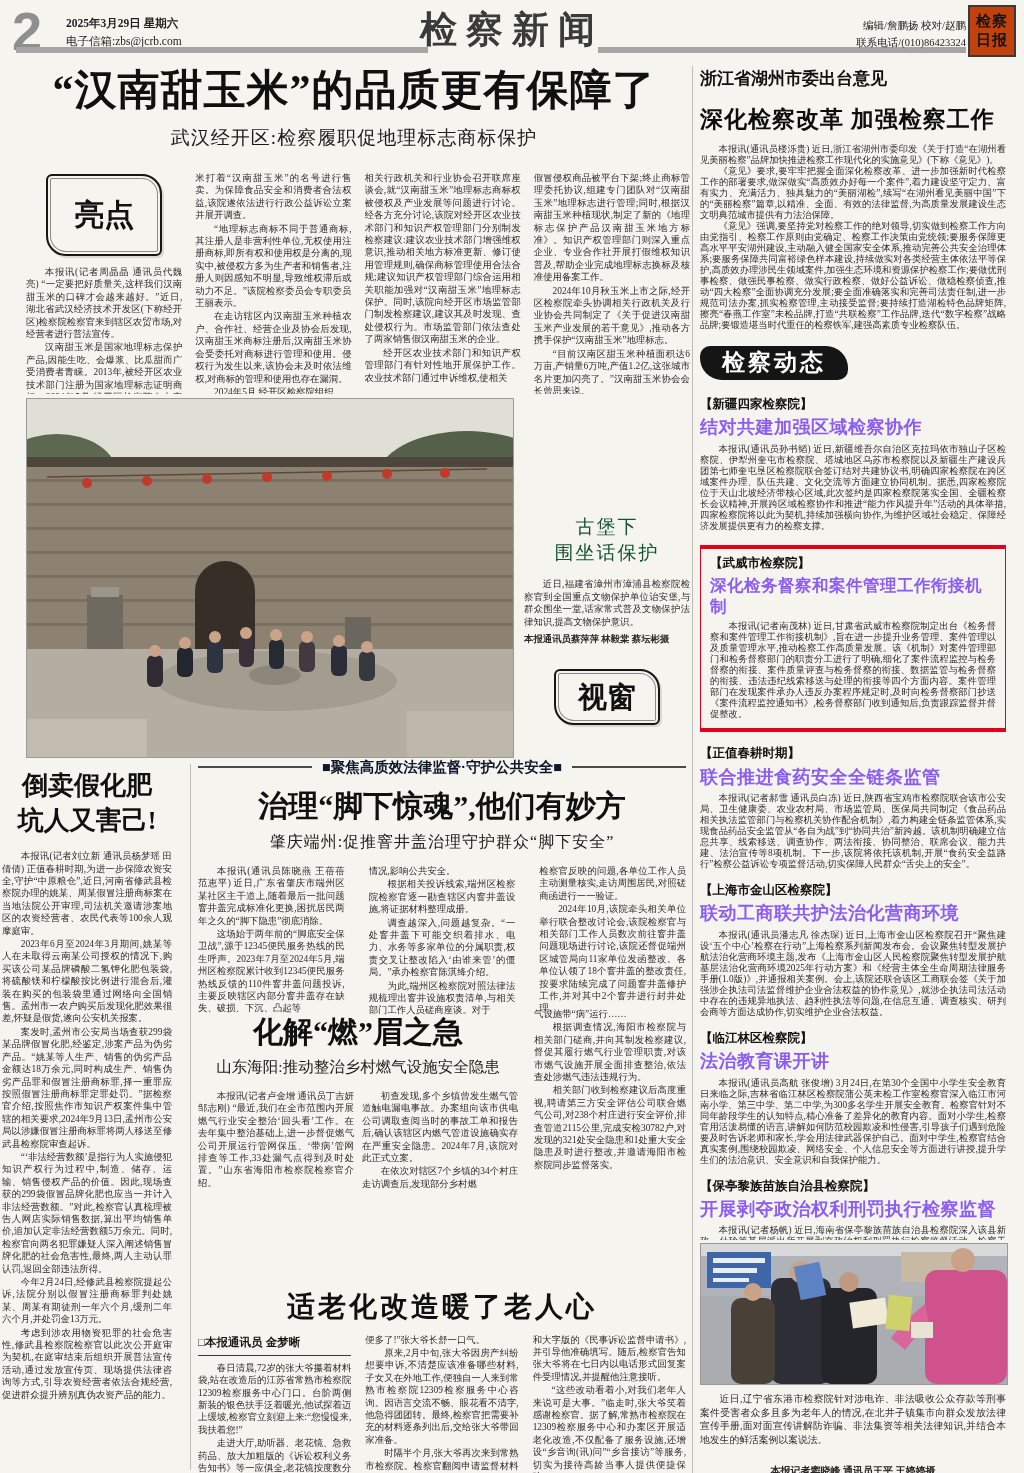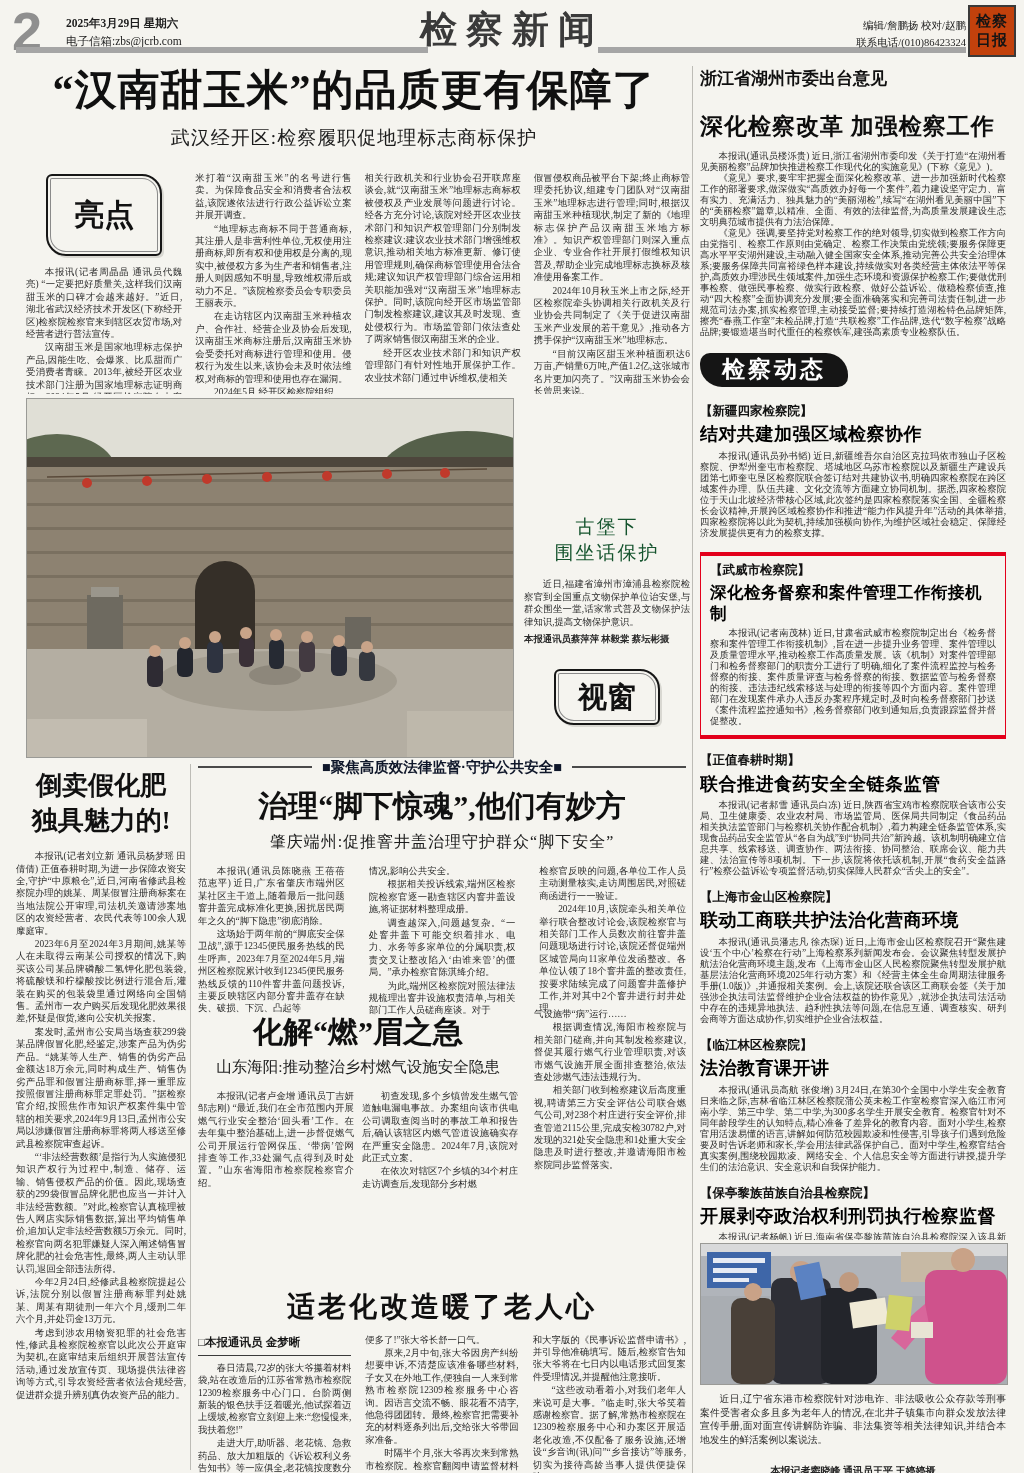--- a/index.html
+++ b/index.html
@@ -41,21 +41,21 @@
   
   .photo-main{position:absolute;left:26px;top:398px;width:486px;height:358px;border:1px solid #9a9a96;overflow:hidden;background:#cfcbc2;}
   .photo-side{position:absolute;left:524px;top:398px;width:166px;height:358px;overflow:hidden;}
   .photo-side .ttl{margin-top:116px;text-align:center;font:500 19px/1.35 "Liberation Serif",serif;color:#14532d;letter-spacing:2px;}
   .photo-side .cap{margin-top:13px;}
   .photo-side .credit{margin-top:5px;font-weight:700;}
   .badge-shichuang{width:102px;height:52px;margin:24px auto 0 auto;border:2px solid #161616;
     border-radius:6px 20px 6px 20px;display:flex;align-items:center;justify-content:center;
     font:900 29px/1 "Liberation Serif",serif;color:#111;box-shadow:2px 2px 0 #d9d8d2, inset 0 0 0 2px #f5f4ef, inset 0 0 0 3px #8a8a8a;}
   
-  .leftcol{position:absolute;left:16px;top:764px;width:170px;height:706px;overflow:hidden;}
+  .leftcol{position:absolute;left:2px;top:764px;width:170px;height:706px;overflow:hidden;}
   .leftcol h2{margin:4px 0 12px 0;text-align:center;font:900 26px/1.35 "Liberation Serif",serif;color:#101010;}
   .vr{position:absolute;width:1px;background:#bdbcb6;}
   .vr1{left:190px;top:764px;height:706px;}
   .vr2{left:692px;top:66px;height:1407px;}
   
   .banner{position:absolute;left:198px;top:760px;width:488px;display:flex;align-items:center;
     font:700 14.5px/1 "Liberation Sans","DejaVu Sans",sans-serif;color:#0f172a;}
   .banner::before,.banner::after{content:"";flex:1;height:2px;background:#4a4a4a;}
   .banner span{margin:0 10px;}
   .manhole{position:absolute;left:198px;top:786px;width:488px;}
@@ -72,29 +72,29 @@
   .gas-col3{position:absolute;right:0;top:0;width:152px;height:278px;overflow:hidden;}
   .elderly{position:absolute;left:198px;top:1288px;width:488px;height:185px;overflow:hidden;}
   .elderly h2{margin:2px 0 0 0;text-align:center;font:900 28px/1.2 "Liberation Serif",serif;color:#101010;letter-spacing:3px;}
   .elderly .cols{margin-top:10px;display:flex;gap:14px;}
   .elderly .cols>div{flex:1;overflow:hidden;}
   .eld-byline{font:700 11.5px/1.4 "Liberation Sans","DejaVu Sans",sans-serif;color:#161616;
     border-bottom:1px solid #3a3a3a;padding-bottom:5px;margin-bottom:6px;}
   
   .rightcol{position:absolute;left:700px;top:68px;width:306px;height:1172px;overflow:hidden;}
   .kicker{font:700 17px/1.25 "Liberation Serif",serif;color:#101010;}
-  .r-head{margin-top:24px;font:900 23px/1.25 "Liberation Serif",serif;color:#0d0d0d;letter-spacing:1px;}
+  .r-head{margin-top:17px;font:900 23px/1.25 "Liberation Serif",serif;color:#0d0d0d;letter-spacing:1px;}
   .r-body{margin-top:9px;}
   .r-body p{margin:0;}
   .badge-dongtai{display:inline-block;margin:15px 0 4px 0;background:#151515;color:#fff;
     padding:5px 22px 6px 22px;border-radius:10px 22px 10px 22px;
     font:900 23px/1 "Liberation Sans","DejaVu Sans",sans-serif;letter-spacing:3px;}
   .item{margin-top:12px;}
   .item .org{font:700 12.5px/1.3 "Liberation Sans","DejaVu Sans",sans-serif;color:#111;}
-  .item h3{margin:4px 0 5px 0;font:900 18px/1.25 "Liberation Sans","DejaVu Sans",sans-serif;color:#000000;letter-spacing:0.5px;}
+  .item h3{margin:4px 0 5px 0;font:900 18px/1.25 "Liberation Sans","DejaVu Sans",sans-serif;color:#8b5cf6;letter-spacing:0.5px;}
   .item.hl{border:4px solid #e3001b;border-radius:2px;padding:6px 9px 8px 9px;margin:13px -3px 13px -3px;}
   .item.hl h3{font-size:16.5px;}
   .photo-bottom{position:absolute;left:700px;top:1243px;width:306px;height:140px;border:1px solid #9a9a96;overflow:hidden;background:#a9adb2;}
   .r-caption{position:absolute;left:700px;top:1392px;width:306px;}
   .r-caption p{margin:0;font-size:9.8px;line-height:13.5px;text-align:justify;text-indent:2em;color:#2b2b2b;}
   .r-caption .credit{margin-top:18px;text-align:center;font-weight:700;font-size:10px;text-indent:0;}
 </style>
 </head>
 <body>
 
@@ -211,21 +211,21 @@
     <div class="cap bt">
       <p class="ind">近日,福建省漳州市漳浦县检察院检察官到全国重点文物保护单位诒安堡,与群众围坐一堂,话家常式普及文物保护法律知识,提高文物保护意识。</p>
     </div>
     <div class="credit bt">本报通讯员蔡萍萍 林毅棠 蔡坛彬摄</div>
     <div class="badge-shichuang">视窗</div>
   </div>
 
   <div class="leftcol">
     <h2>
       <span>倒卖假化肥</span><br>
-      <span>独具魅力的!</span>
+      <span>坑人又害己!</span>
     </h2>
     <div class="bt">
       <p class="ind">本报讯(记者刘立新 通讯员杨梦瑶 田倩倩) 正值春耕时期,为进一步保障农资安全,守护“中原粮仓”,近日,河南省修武县检察院办理的姚某、周某假冒注册商标案在当地法院公开审理,司法机关邀请涉案地区的农资经营者、农民代表等100余人观摩庭审。</p>
       <p class="ind">2023年6月至2024年3月期间,姚某等人在未取得云南某公司授权的情况下,购买该公司某品牌磷酸二氢钾化肥包装袋,将硫酸镁和柠檬酸按比例进行混合后,灌装在购买的包装袋里通过网络向全国销售。孟州市一农户购买后发现化肥效果很差,怀疑是假货,遂向公安机关报案。</p>
       <p class="ind">案发时,孟州市公安局当场查获299袋某品牌假冒化肥,经鉴定,涉案产品为伪劣产品。“姚某等人生产、销售的伪劣产品金额达18万余元,同时构成生产、销售伪劣产品罪和假冒注册商标罪,择一重罪应按照假冒注册商标罪定罪处罚。”据检察官介绍,按照焦作市知识产权案件集中管辖的相关要求,2024年9月13日,孟州市公安局以涉嫌假冒注册商标罪将两人移送至修武县检察院审查起诉。</p>
       <p class="ind">“‘非法经营数额’是指行为人实施侵犯知识产权行为过程中,制造、储存、运输、销售侵权产品的价值。因此,现场查获的299袋假冒品牌化肥也应当一并计入非法经营数额。”对此,检察官认真梳理被告人网店实际销售数据,算出平均销售单价,追加认定非法经营数额5万余元。同时,检察官向两名犯罪嫌疑人深入阐述销售冒牌化肥的社会危害性,最终,两人主动认罪认罚,退回全部违法所得。</p>
       <p class="ind">今年2月24日,经修武县检察院提起公诉,法院分别以假冒注册商标罪判处姚某、周某有期徒刑一年六个月,缓刑二年六个月,并处罚金13万元。</p>
       <p class="ind">考虑到涉农用物资犯罪的社会危害性,修武县检察院检察官以此次公开庭审为契机,在庭审结束后组织开展普法宣传活动,通过发放宣传页、现场提供法律咨询等方式,引导农资经营者依法合规经营,促进群众提升辨别真伪农资产品的能力。</p>
     </div>
   </div>

